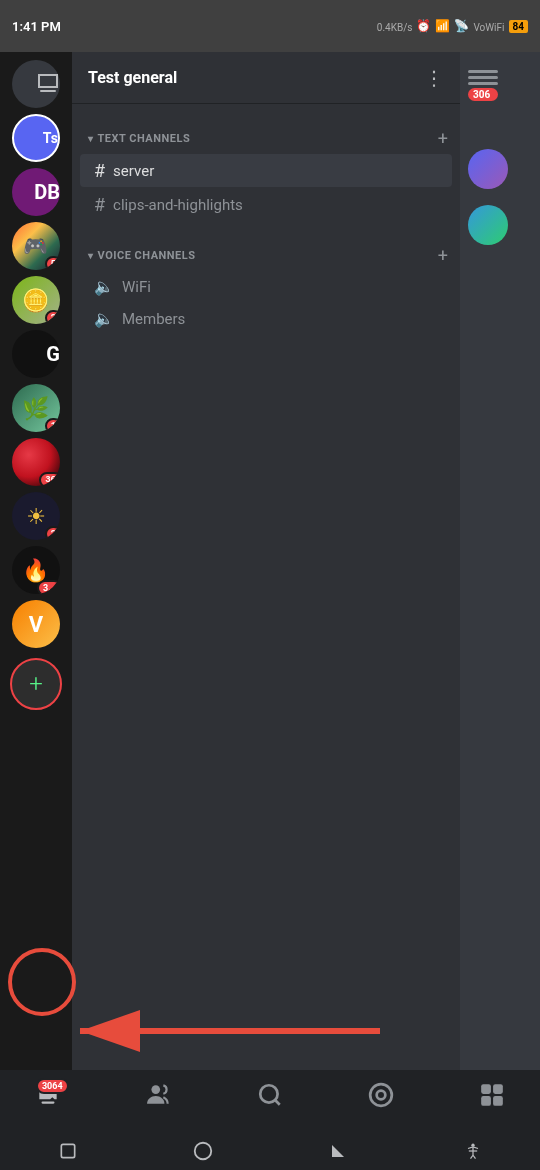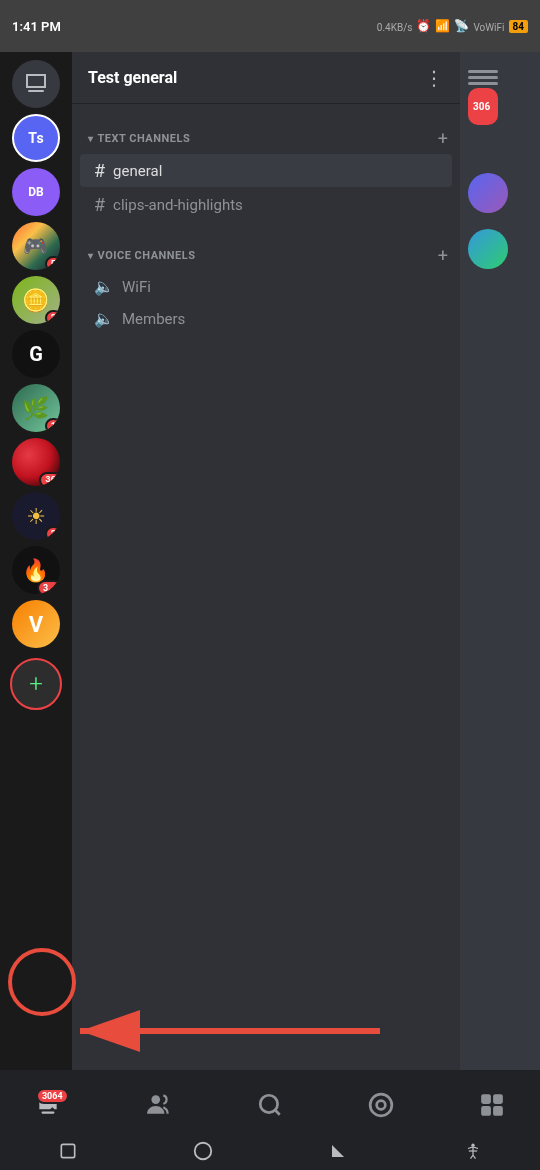--- a/index.html
+++ b/index.html
@@ -64,44 +64,44 @@
       overflow-y: auto;
       flex-shrink: 0;
     }
 
     .server-avatar {
       width: 48px;
       height: 48px;
       border-radius: 50%;
       display: flex;
       align-items: center;
-      justify-content: center;
+      justify-content: flex-end;
       font-weight: 700;
       font-size: 16px;
       cursor: pointer;
       position: relative;
       flex-shrink: 0;
     }
 
     .server-avatar.dm-icon {
       background: #36393f;
       color: #fff;
     }
 
     .server-avatar.ts {
       background: #5865f2;
       color: #fff;
       font-size: 14px;
       border: 2px solid #fff;
     }
 
     .server-avatar.db {
-      background: #8b5cf6;
-      color: #fff;
-      font-size: 12px;
+      background: #701a75;
+      color: #fff;
+      font-size: 20px;
     }
 
     .badge {
       position: absolute;
       bottom: -2px;
       right: -2px;
       background: #ed4245;
       color: #fff;
       border-radius: 10px;
       font-size: 9px;
@@ -272,42 +272,41 @@
       background: #8e9297;
       border-radius: 2px;
     }
 
     .badge-red-top {
       background: #ed4245;
       color: #fff;
       border-radius: 10px;
       font-size: 10px;
       font-weight: 700;
-      padding: 13px 5px;
+      padding: 1px 5px;
     }
 
     .avatar-circle-partial {
       width: 40px;
       height: 40px;
       border-radius: 50%;
       margin: 8px 4px;
     }
 
     
     .bottom-nav {
       height: 100px;
       background: #202225;
       display: flex;
       flex-direction: column;
       flex-shrink: 0;
     }
 
     .nav-icons-row {
       display: flex;
-      align-items: center;
       justify-content: space-around;
       padding: 12px 0 8px 0;
       flex: 1;
       gap: 16px;
     }
 
     .nav-icon {
       display: flex;
       flex-direction: column;
       align-items: center;
@@ -453,21 +452,21 @@
       <div class="channel-category">
         <span class="category-name">
           <span class="category-chevron">▾</span>
           <span>TEXT CHANNELS</span>
         </span>
         <span class="category-add">+</span>
       </div>
 
       <div class="channel-item active">
         <span class="channel-icon">#</span>
-        <span class="channel-name">general</span>
+        <span class="channel-name">server</span>
       </div>
 
       <div class="channel-item">
         <span class="channel-icon">#</span>
         <span class="channel-name">clips-and-highlights</span>
       </div>
 
       <div class="channel-category" style="margin-top:8px;">
         <span class="category-name">
           <span class="category-chevron">▾</span>

